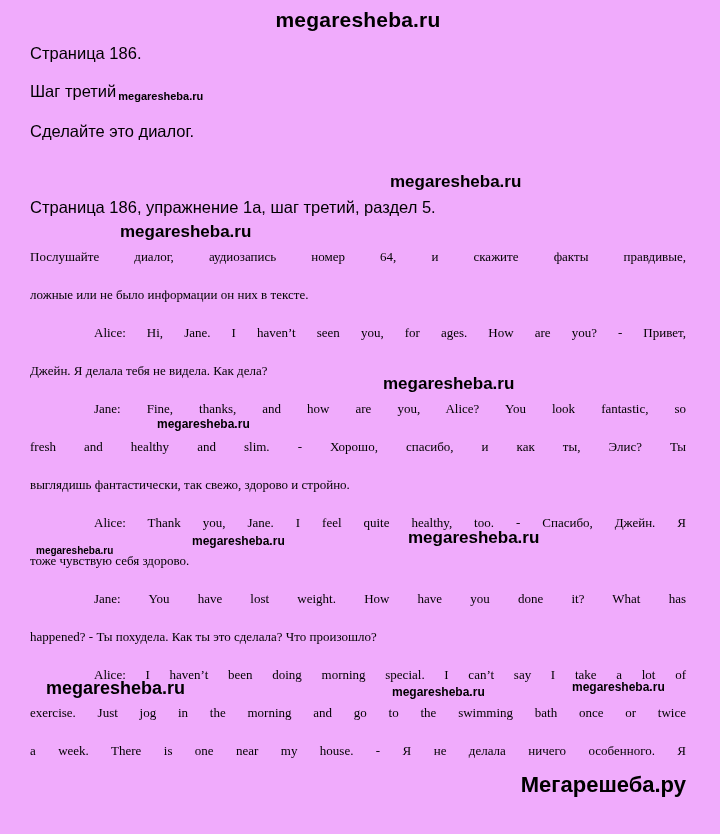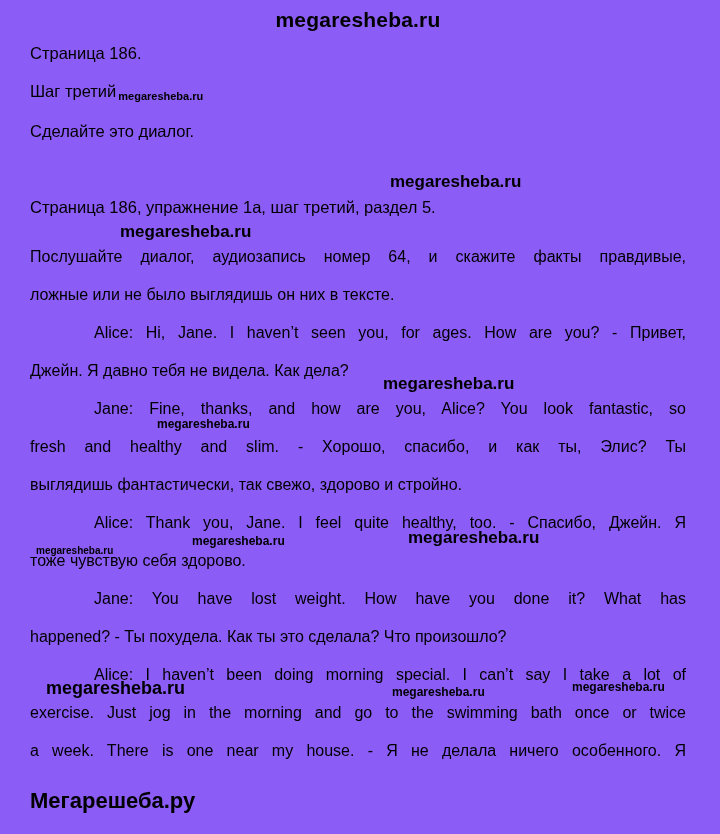--- a/index.html
+++ b/index.html
@@ -1,28 +1,28 @@
 <!DOCTYPE html>
 <html><head>
 <meta charset="utf-8">
 <style>
   * { margin: 0; padding: 0; box-sizing: border-box; }
   html, body { width: 720px; height: 834px; background: #ffffff; }
   body { font-family: "Liberation Sans", sans-serif; color: #000; }
-  .page { position: relative; width: 720px; height: 834px; padding: 0 34px 0 30px; overflow: hidden; background: #8b5cf6; }
+  .page { position: relative; width: 720px; height: 834px; padding: 0 34px 0 30px; overflow: hidden; background: #f0abfc; }
 
   .top-title { text-align: center; font-weight: bold; font-size: 21px; line-height: 28px; padding-top: 6px; letter-spacing: .2px; }
-  .bottom-title { text-align: left; font-weight: bold; font-size: 22px; line-height: 30px; margin-top: 16px; }
+  .bottom-title { text-align: right; font-weight: bold; font-size: 22px; line-height: 30px; }
 
   .h { font-size: 16.5px; line-height: 38px; }
   .bold { font-weight: normal; }
   .spacer { height: 38px; }
 
   .body-text { margin-top: 12px; }
-  .line { font-size: 16px; line-height: 38px; }
+  .line { font-size: 13px; line-height: 38px; font-family: Liberation Serif, serif; }
   .indent { padding-left: 64px; }
   .jl { text-align: justify; text-align-last: justify; }
 
   .wm { position: absolute; font-weight: bold; white-space: nowrap; }
   .wm-a { left: 390px; top: 172px; font-size: 17px; }
   .wm-b { left: 120px; top: 222px; font-size: 17px; }
   .wm-c { left: 383px; top: 374px; font-size: 17px; }
   .wm-d { left: 157px; top: 417px; font-size: 12px; }
   .wm-e { left: 36px;  top: 545px; font-size: 10px; }
   .wm-f { left: 192px; top: 534px; font-size: 12px; }
@@ -45,23 +45,23 @@
   <div class="h"><span>Шаг третий</span><span class="wm-inline">megaresheba.ru</span></div>
 
   <div class="h">Сделайте это диалог.</div>
 
   <div class="spacer"></div>
 
   <div class="h bold">Страница 186, упражнение 1а, шаг третий, раздел 5.</div>
 
   <div class="body-text">
     <div class="line jl">Послушайте диалог, аудиозапись номер 64, и скажите факты правдивые,</div>
-    <div class="line">ложные или не было выглядишь он них в тексте.</div>
+    <div class="line">ложные или не было информации он них в тексте.</div>
     <div class="line indent jl">Alice: Hi, Jane. I haven’t seen you, for ages. How are you? - Привет,</div>
-    <div class="line">Джейн. Я давно тебя не видела. Как дела?</div>
+    <div class="line">Джейн. Я делала тебя не видела. Как дела?</div>
     <div class="line indent jl">Jane: Fine, thanks, and how are you, Alice? You look fantastic, so</div>
     <div class="line jl">fresh and healthy and slim. - Хорошо, спасибо, и как ты, Элис? Ты</div>
     <div class="line">выглядишь фантастически, так свежо, здорово и стройно.</div>
     <div class="line indent jl">Alice: Thank you, Jane. I feel quite healthy, too. - Спасибо, Джейн. Я</div>
     <div class="line">тоже чувствую себя здорово.</div>
     <div class="line indent jl">Jane: You have lost weight. How have you done it? What has</div>
     <div class="line">happened? - Ты похудела. Как ты это сделала? Что произошло?</div>
     <div class="line indent jl">Alice: I haven’t been doing morning special. I can’t say I take a lot of</div>
     <div class="line jl">exercise. Just jog in the morning and go to the swimming bath once or twice</div>
     <div class="line jl">a week. There is one near my house. - Я не делала ничего особенного. Я</div>

